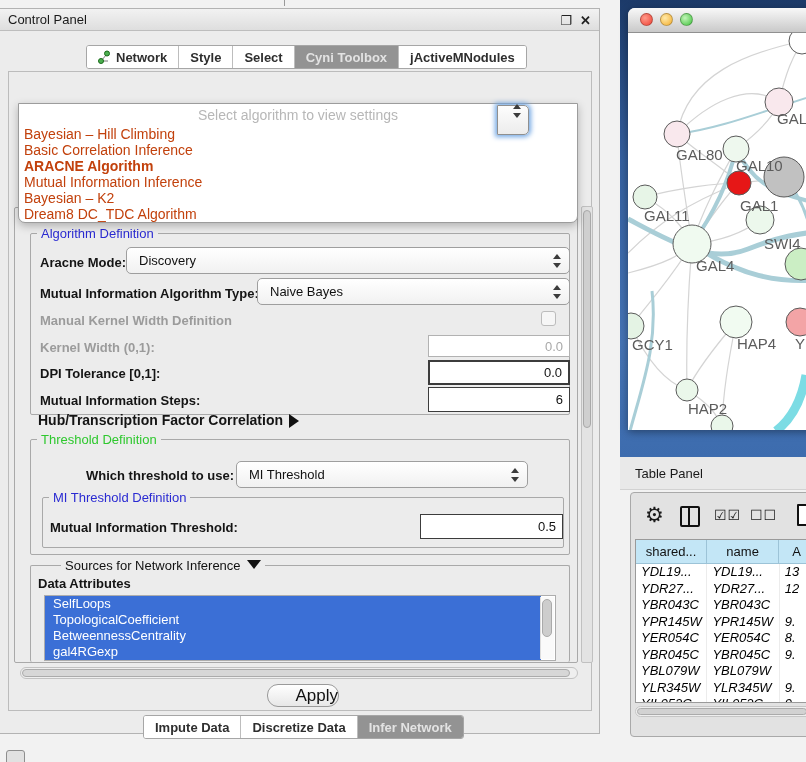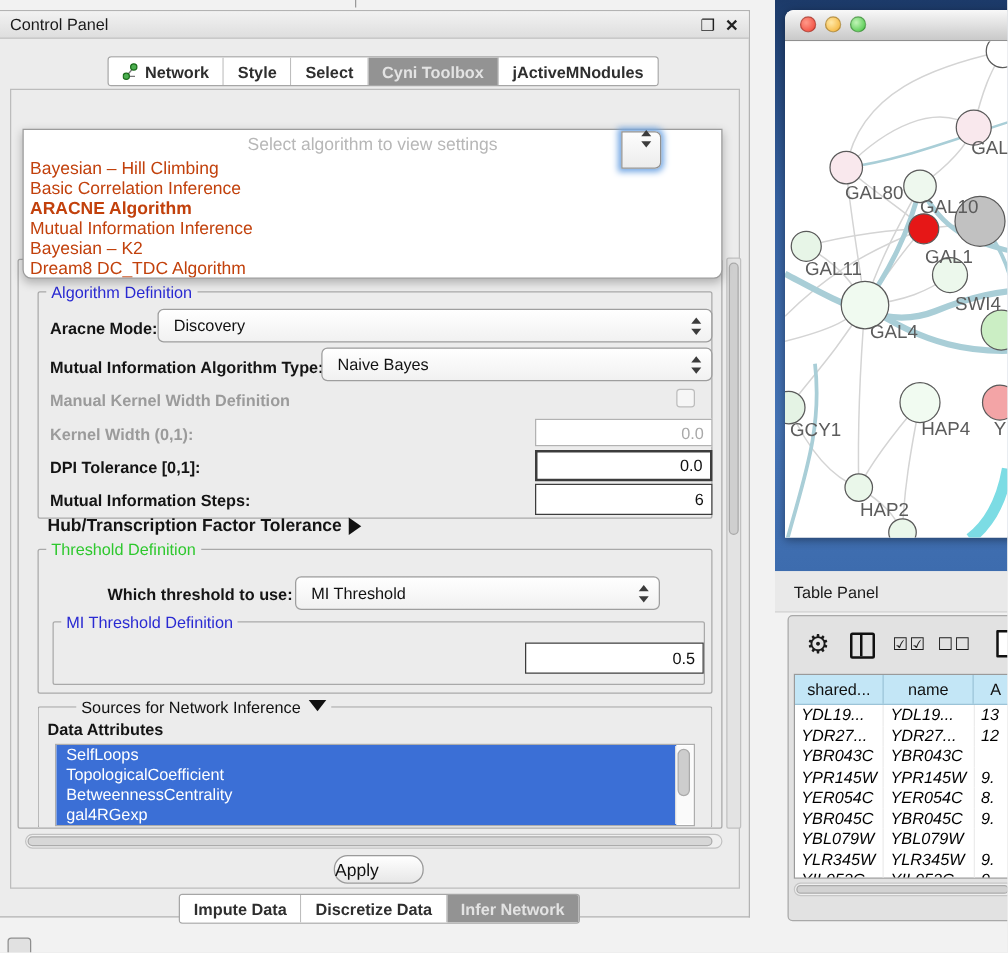--- a/index.html
+++ b/index.html
@@ -46,21 +46,21 @@
   .tri-right{display:inline-block;width:0;height:0;border-top:7px solid transparent;border-bottom:7px solid transparent;border-left:10px solid #111;vertical-align:-3px;margin-left:6px;}
   .tri-down{display:inline-block;width:0;height:0;border-left:7px solid transparent;border-right:7px solid transparent;border-top:9px solid #111;vertical-align:1px;margin-left:6px;}
   .attrlist{position:absolute;left:44px;top:586px;width:512px;height:66px;background:#fff;border:1px solid #adadad;overflow:hidden;box-sizing:border-box;}
   .attr-item{height:16px;line-height:16px;background:#3b6fd6;color:#fff;font-size:13px;padding-left:8px;margin-right:14px;white-space:nowrap;}
   .attr-scroll{position:absolute;right:1px;top:1px;width:13px;height:62px;background:#fafafa;border-left:1px solid #ddd;}
   .attr-scroll .thumb{position:absolute;left:1px;top:2px;width:10px;height:38px;background:#cdcdcd;border:1px solid #aaa;border-radius:6px;box-sizing:border-box;}
   .hscroll{position:absolute;left:20px;top:658px;width:558px;height:12px;background:#efefef;border:1px solid #c2c2c2;border-radius:7px;box-sizing:border-box;}
   .hscroll .thumb{position:absolute;left:1px;top:1px;width:548px;height:8px;background:#d7d7d7;border:1px solid #ababab;border-radius:5px;box-sizing:border-box;}
   .vscroll{position:absolute;left:581px;top:197px;width:12px;height:457px;background:#e3e3e3;border:1px solid #c0c0c0;border-radius:2px;box-sizing:border-box;}
   .vscroll .thumb{position:absolute;left:1px;top:3px;width:8px;height:218px;background:#cfcfcf;border:1px solid #a9a9a9;border-radius:5px;box-sizing:border-box;}
-  .applybtn{position:absolute;left:267px;top:675px;width:72px;height:23px;background:linear-gradient(#ffffff,#e7e7e7);border:1px solid #9a9a9a;border-radius:11px;font-size:14px;color:#111;text-align:left;line-height:22px;box-sizing:border-box;}
+  .applybtn{position:absolute;left:267px;top:675px;width:72px;height:23px;background:linear-gradient(#ffffff,#e7e7e7);border:1px solid #9a9a9a;border-radius:11px;font-size:17px;color:#111;text-align:right;line-height:22px;box-sizing:border-box;}
   
   .rightbg{position:absolute;left:620px;top:0;width:186px;height:457px;background:linear-gradient(180deg,#1c3a69 0%,#35609f 35%,#4574b6 75%,#3d6cae 100%);}
   .netwin{position:absolute;left:8px;top:8px;width:200px;height:422px;background:#fff;border-radius:7px 7px 0 0;box-shadow:0 2px 8px rgba(0,0,0,.4);overflow:hidden;}
   .net-title{height:24px;background:linear-gradient(#f8f8f8,#c9c9c9);border-bottom:1px solid #909090;position:relative;}
   .light{position:absolute;top:5px;width:13px;height:13px;border-radius:50%;box-sizing:border-box;border:1px solid rgba(0,0,0,.25);}
   .light.red{left:12px;background:radial-gradient(circle at 4px 4px,#ff9a8a,#ef4134);}
   .light.yel{left:32px;background:radial-gradient(circle at 4px 4px,#ffe9a8,#f3ad2c);}
   .light.grn{left:52px;background:radial-gradient(circle at 4px 4px,#c2f5b8,#3fc13c);}
   .canvas{position:relative;width:200px;height:398px;background:#fff;overflow:hidden;}
   .nlabel{position:absolute;font-size:15px;color:#5c5c5c;white-space:nowrap;}
@@ -169,33 +169,34 @@
     </div>
     <span class="lbl" style="left:40px;top:357px;">DPI Tolerance [0,1]:</span>
     <div class="field en" style="left:428px;top:351px;width:142px;height:25px;">
       <span>0.0</span>
     </div>
     <span class="lbl" style="left:40px;top:384px;">Mutual Information Steps:</span>
     <div class="field en" style="left:428px;top:378px;width:142px;height:25px;border-width:1px;">
       <span>6</span>
     </div>
 
-    <span class="lbl" style="left:38px;top:403px;font-size:14px;"><span>Hub/Transcription Factor Tolerance</span><span class="tri-right"></span></span>
+    <span class="lbl" style="left:38px;top:403px;font-size:14px;"><span>Hub/Transcription Factor Correlation</span><span class="tri-right"></span></span>
 
     <div class="grp" style="left:30px;top:430px;width:540px;height:116px;">
       <span class="gt green" style="left:6px;top:-8px;">Threshold Definition</span>
     </div>
     <span class="lbl" style="left:86px;top:459px;">Which threshold to use:</span>
     <div class="combo" style="left:236px;top:452px;width:292px;height:27px;">
       <span>MI Threshold</span>
       <span class="arr"></span>
     </div>
     <div class="grp" style="left:42px;top:488px;width:522px;height:51px;">
       <span class="gt blue" style="left:6px;top:-8px;">MI Threshold Definition</span>
     </div>
+    <span class="lbl" style="left:50px;top:511px;">Mutual Information Threshold:</span>
     <div class="field en" style="left:420px;top:505px;width:143px;height:25px;border-width:1px;">
       <span>0.5</span>
     </div>
 
     <div class="grp" style="left:30px;top:556px;width:540px;height:97px;border-bottom:none;">
       <span class="gt" style="left:6px;top:-8px;margin-left:24px;"><span>Sources for Network Inference</span><span class="tri-down"></span></span>
     </div>
     <span class="lbl" style="left:38px;top:567px;">Data Attributes</span>
     <div class="attrlist">
       <div id="attr-items">

